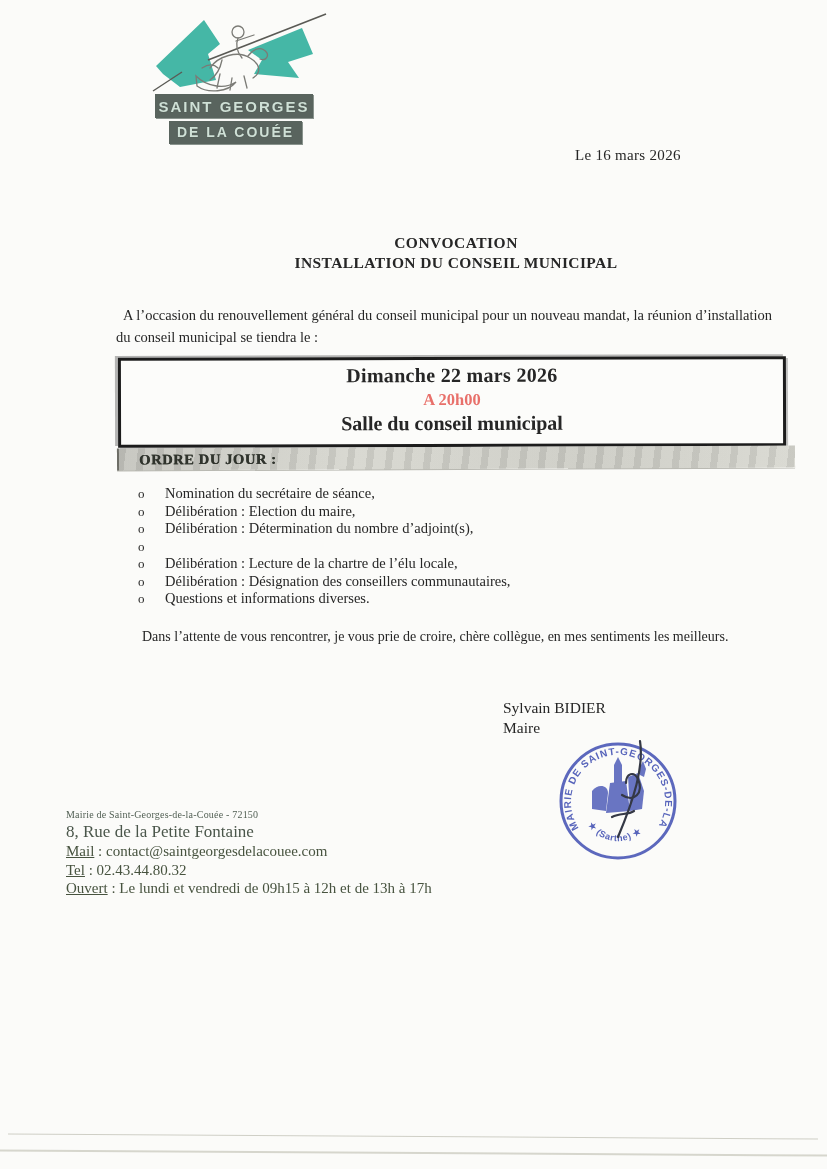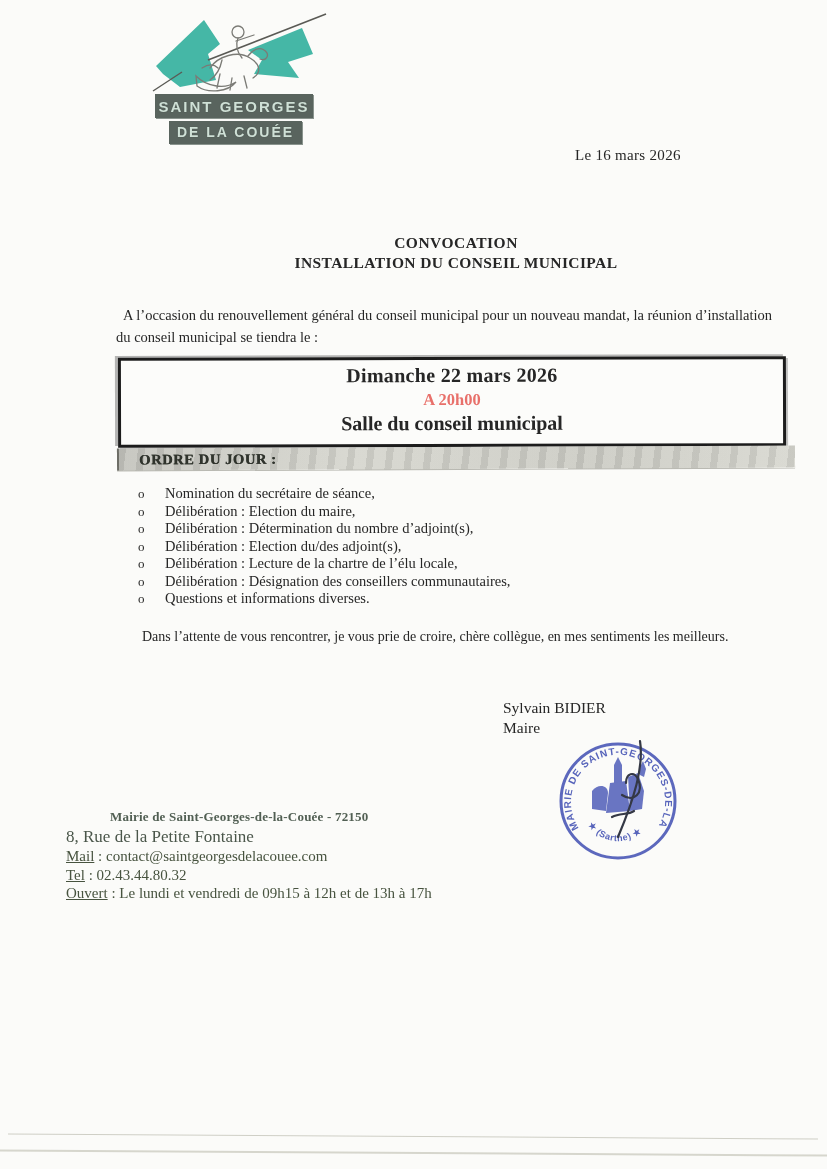--- a/index.html
+++ b/index.html
@@ -68,21 +68,21 @@
   .agenda-item{display:flex;font-size:14.5px;line-height:17.5px;}
   .agenda-item .bullet{width:27px;flex:0 0 27px;font-size:13px;}
   
   .closing{position:absolute;left:112px;top:626px;width:672px;font-size:14px;line-height:1.5;text-indent:30px;text-align:justify;}
   
   .signature{position:absolute;left:503px;top:698px;font-size:15.5px;line-height:20px;}
   
   .stamp{position:absolute;left:552px;top:733px;width:132px;height:132px;}
   
   .footer{position:absolute;left:66px;top:809px;color:#4c584e;}
-  .footer .f1{font-size:13px;font-weight:bold;letter-spacing:.2px;color:#515f53;margin-left:44px;}
+  .footer .f1{font-size:10px;font-weight:normal;letter-spacing:.2px;color:#515f53;}
   .footer .f2{font-size:17px;margin-top:2px;color:#4a564a;}
   .footer .fline{font-size:15px;line-height:18.5px;color:#47533f;}
   .footer .lbl{text-decoration:underline;}
   
   .scan-line1{position:absolute;left:8px;top:1136px;width:810px;height:1px;background:#cfcfc6;transform:rotate(0.35deg);}
   .scan-line2{position:absolute;left:0px;top:1152px;width:827px;height:2px;background:#d6d6cd;transform:rotate(0.35deg);}
 </style>
 </head>
 <body>
 
@@ -140,21 +140,20 @@
     <div class="agenda-item">
       <span class="bullet">o</span>
       <span>Délibération : Election du maire,</span>
     </div>
     <div class="agenda-item">
       <span class="bullet">o</span>
       <span>Délibération : Détermination du nombre d’adjoint(s),</span>
     </div>
     <div class="agenda-item">
       <span class="bullet">o</span>
-      <span>Délibération : Election du/des adjoint(s),</span>
     </div>
     <div class="agenda-item">
       <span class="bullet">o</span>
       <span>Délibération : Lecture de la chartre de l’élu locale,</span>
     </div>
     <div class="agenda-item">
       <span class="bullet">o</span>
       <span>Délibération : Désignation des conseillers communautaires,</span>
     </div>
     <div class="agenda-item">

